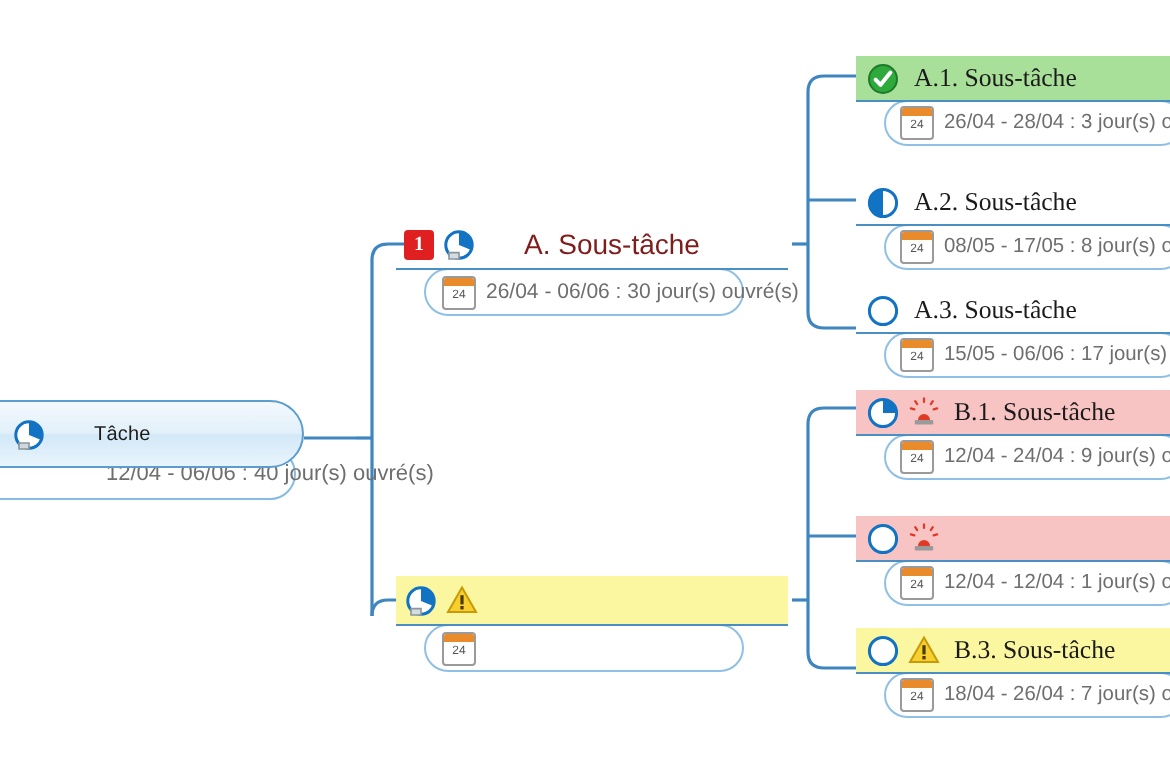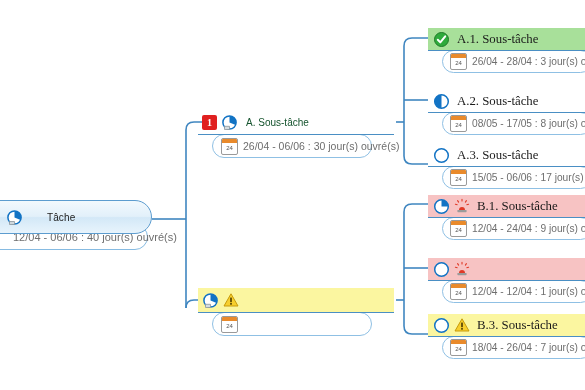--- a/index.html
+++ b/index.html
@@ -41,35 +41,35 @@
     width:170px;
     height:26px;
     border:1.2px solid #86bbe2;
     border-radius:13px;
     background:#ffffff;
     display:flex;align-items:center;
     padding:0 9px 0 34px;
     box-sizing:border-box;
     z-index:2;
   }
-  .root-sub .sub-text{font-size:11px;color:#6e6e6e;white-space:nowrap;}
+  .root-sub .sub-text{font-size:11px;color:#6e6e6e;white-space:nowrap;margin-left:40px;}
 
   
   .mid-node{position:absolute;width:196px;}
   .mid-title{
     position:relative;
     height:25px;
     display:flex;align-items:center;
     gap:4px;
     padding:0 6px 0 4px;
     box-sizing:border-box;
     border-bottom:1.6px solid #4a8fc4;
     z-index:3;
   }
-  .mid-title .label{font-size:10px;color:#14532d;margin-left:4px;white-space:nowrap;}
+  .mid-title .label{font-size:14px;color:#7f1d1d;margin-left:20px;white-space:nowrap;}
   .mid-sub{
     position:absolute;
     left:14px;top:24px;
     width:160px;height:24px;
     border:1.1px solid #8fc0e4;
     border-radius:12px;
     background:#ffffff;
     display:flex;align-items:center;
     gap:5px;
     padding:0 8px;

